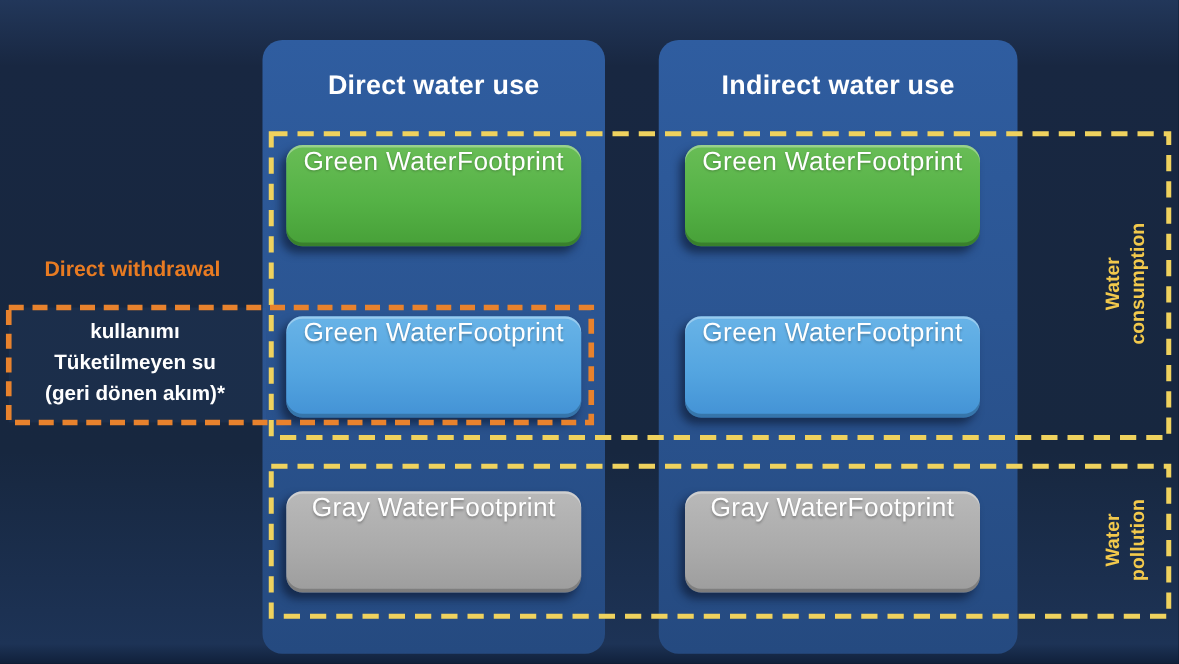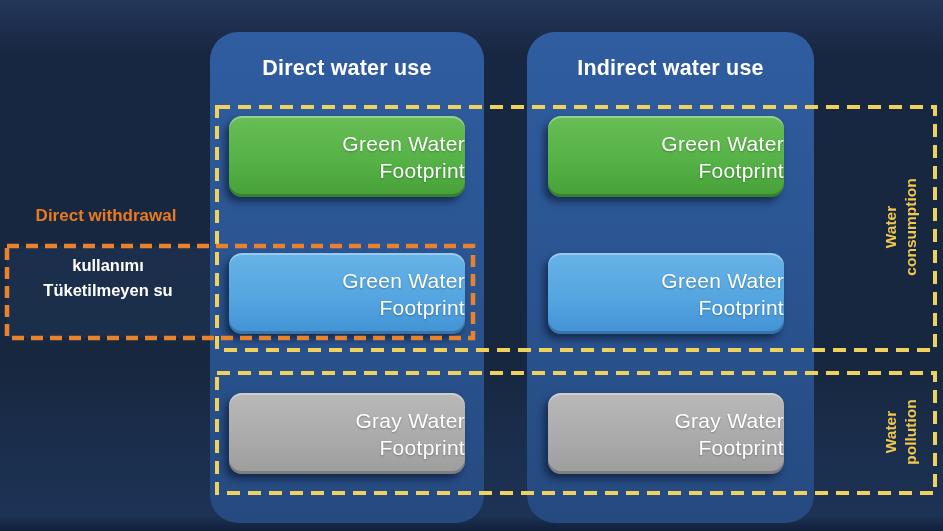--- a/index.html
+++ b/index.html
@@ -3,32 +3,32 @@
 <meta charset="utf-8">
 <style>
   * { margin:0; padding:0; box-sizing:border-box; }
   html,body { background:#0e1a2e; }
   .stage {
     position:relative; width:943px; height:531px; overflow:hidden;
     background:linear-gradient(180deg,#22375a 0%, #182741 10%, #17273f 68%, #1d3356 97%, #10203a 100%);
     font-family:"Liberation Sans", sans-serif;
   }
   .column {
-    position:absolute; top:32px; height:491px; border-radius:28px;
+    position:absolute; top:32px; height:491px; border-radius:16px;
     background:linear-gradient(180deg,#2f5da0 0%, #2b5592 45%, #254a80 100%);
   }
   #col1 { left:210px; width:274px; }
   #col2 { left:527px; width:287px; }
   .col-title {
     position:absolute; top:24px; left:0; width:100%; text-align:center;
     color:#ffffff; font-weight:bold; font-size:21.5px; letter-spacing:0.2px;
   }
   .fbox {
     position:absolute; width:236px; height:81px; border-radius:13px;
-    display:flex; flex-direction:column; align-items:flex-end; justify-content:center;
+    display:flex; flex-direction:row; align-items:flex-start; justify-content:center;
     color:#ffffff; font-size:21px; line-height:27px; letter-spacing:0.3px;
     text-shadow:0 1px 2px rgba(0,0,0,0.28);
     box-shadow: inset 0 2px 0 rgba(255,255,255,0.32),
                 inset 0 -3px 0 rgba(0,0,0,0.20),
                 -4px 5px 7px rgba(7,15,32,0.55);
   }
   #col1 .fbox { left:19px; }
   #col2 .fbox { left:21px; }
   .row-green { top:84px; }
   .row-blue  { top:221px; }
@@ -100,20 +100,21 @@
     </div>
   </div>
 
   <div class="note-bg"></div>
 
   <div class="withdrawal">Direct withdrawal</div>
 
   <div class="note">
     <span>kullanımı</span>
     <span>Tüketilmeyen su</span>
+    <span>(geri dönen akım)*</span>
   </div>
 
   <svg class="overlay" width="943" height="531" viewBox="0 0 943 531">
     <rect x="217" y="107" width="718" height="243" fill="none" stroke-width="4" stroke-dasharray="13 8" stroke="#EFD25E"></rect>
     <rect x="217" y="373" width="718" height="120" fill="none" stroke-width="4" stroke-dasharray="13 8" stroke="#EFD25E"></rect>
     <rect x="7" y="246" width="466" height="92" fill="none" stroke-width="4.5" stroke-dasharray="12 7" stroke="#E8822D"></rect>
   </svg>
 
   <div class="rot" id="rot-consumption">
     <span>Water</span>

